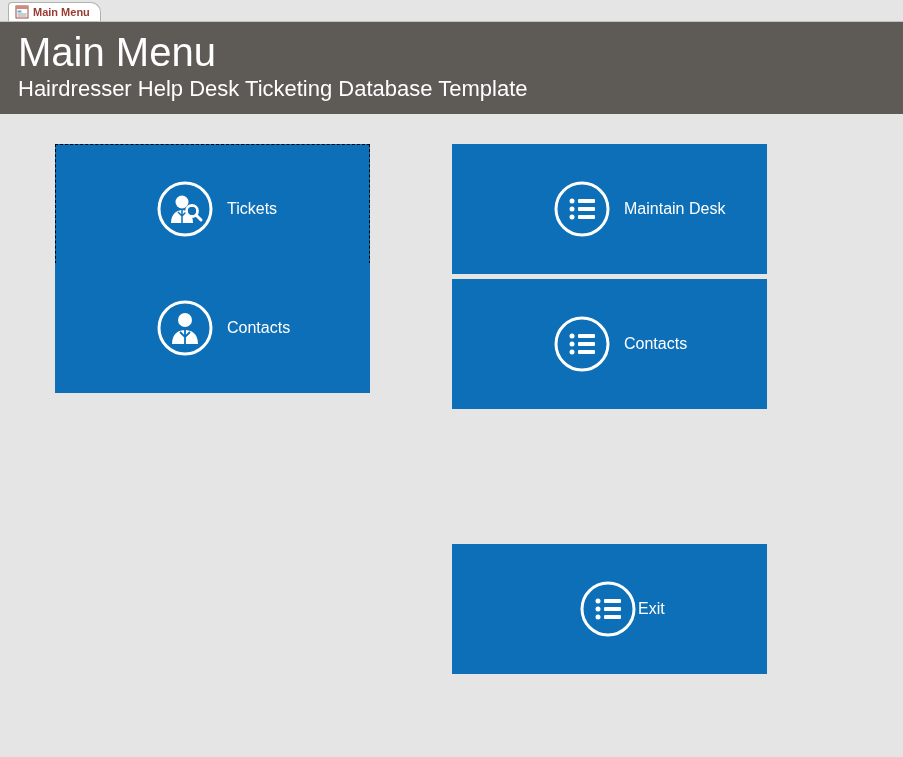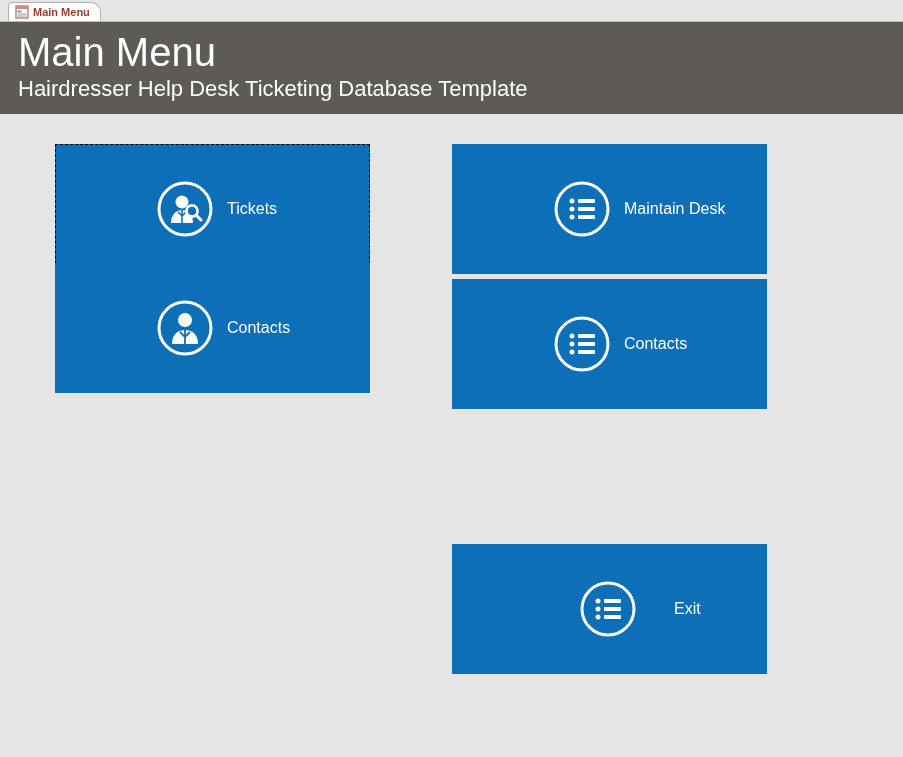--- a/index.html
+++ b/index.html
@@ -174,21 +174,21 @@
         <rect x="24" y="18" width="17" height="4" rx="1" fill="#fff"></rect>
         <circle cx="18" cy="28" r="2.5" fill="#fff"></circle>
         <rect x="24" y="26" width="17" height="4" rx="1" fill="#fff"></rect>
         <circle cx="18" cy="36" r="2.5" fill="#fff"></circle>
         <rect x="24" y="34" width="17" height="4" rx="1" fill="#fff"></rect>
       </svg>
     </span>
     <span class="tile-label">Contacts</span>
   </div>
 
-  <div class="tile tile-exit" style="left:452px; top:430px;gap:36px;">
+  <div class="tile tile-exit" style="left:452px; top:430px;">
     <span class="tile-icon">
       <svg width="56" height="56" viewBox="0 0 56 56">
         <circle cx="28" cy="28" r="26" fill="none" stroke="#fff" stroke-width="3"></circle>
         <circle cx="18" cy="20" r="2.5" fill="#fff"></circle>
         <rect x="24" y="18" width="17" height="4" rx="1" fill="#fff"></rect>
         <circle cx="18" cy="28" r="2.5" fill="#fff"></circle>
         <rect x="24" y="26" width="17" height="4" rx="1" fill="#fff"></rect>
         <circle cx="18" cy="36" r="2.5" fill="#fff"></circle>
         <rect x="24" y="34" width="17" height="4" rx="1" fill="#fff"></rect>
       </svg>

